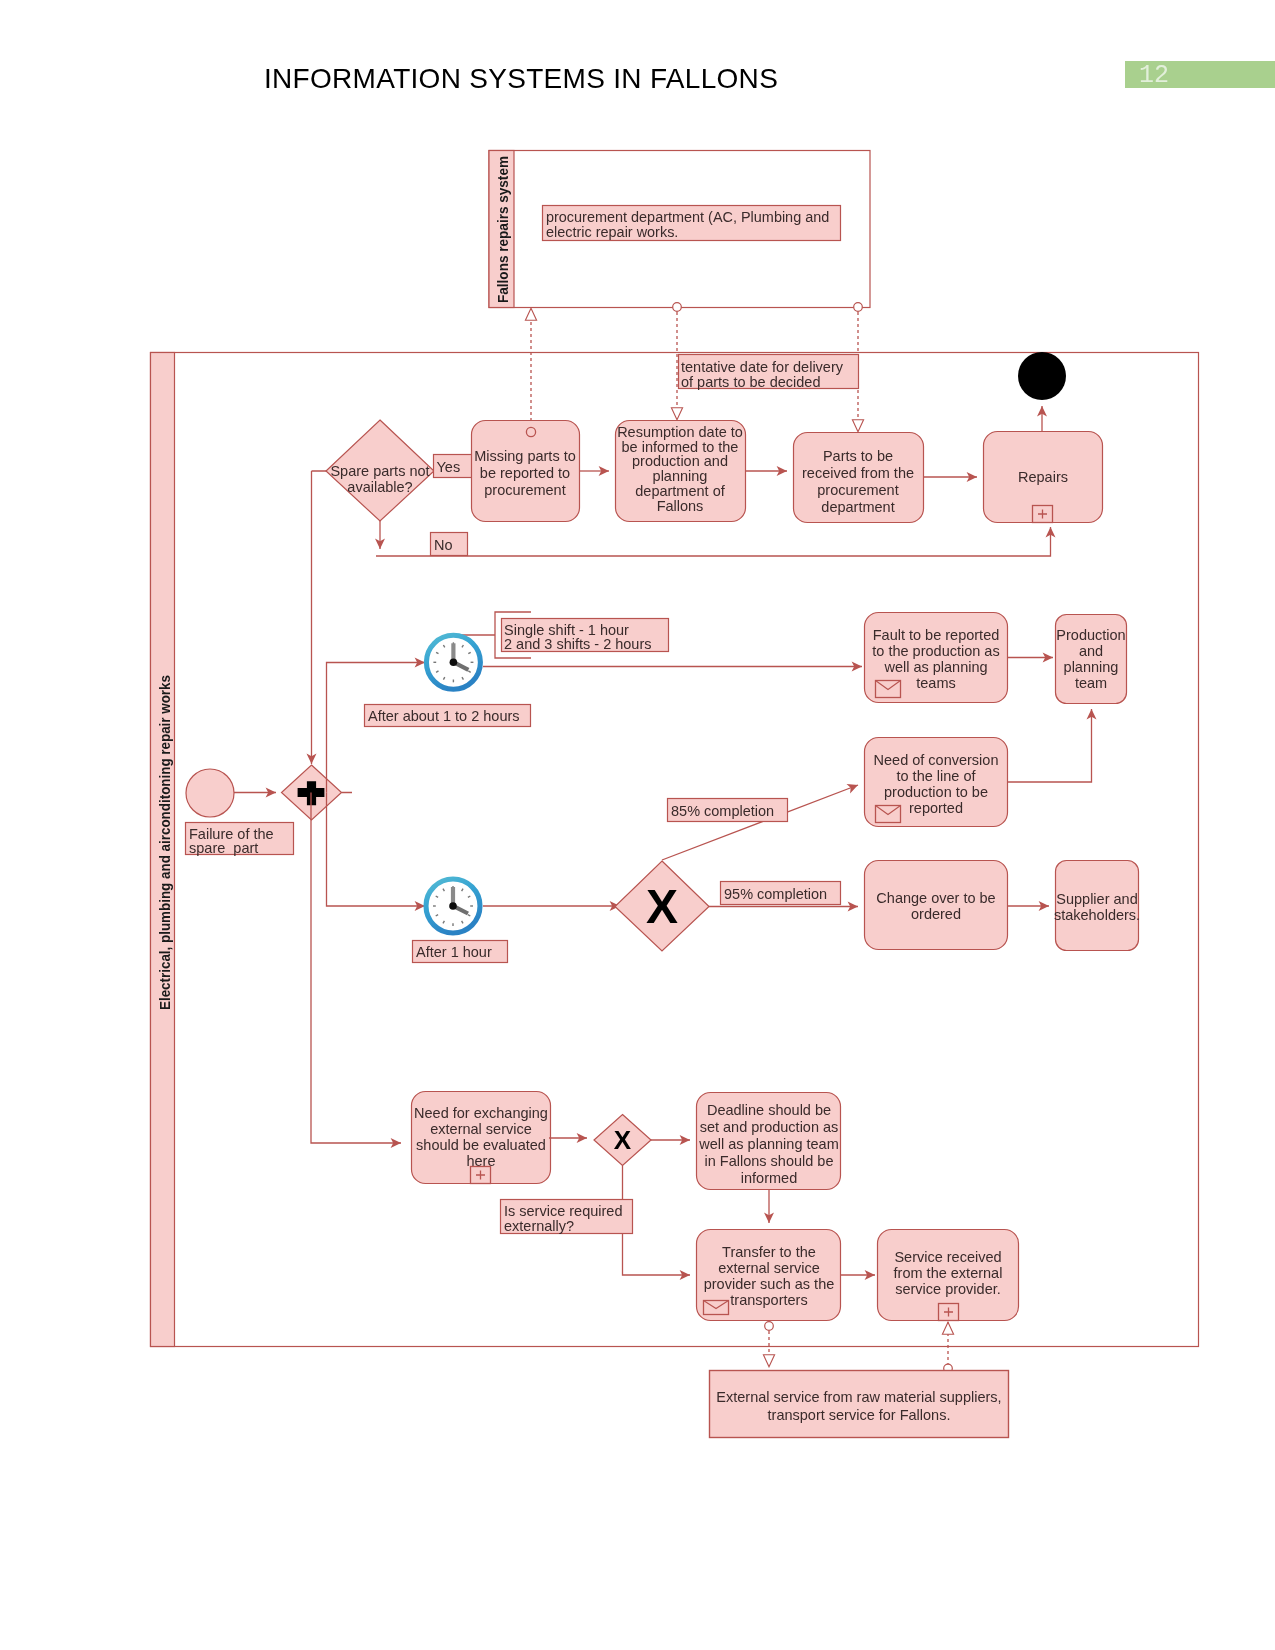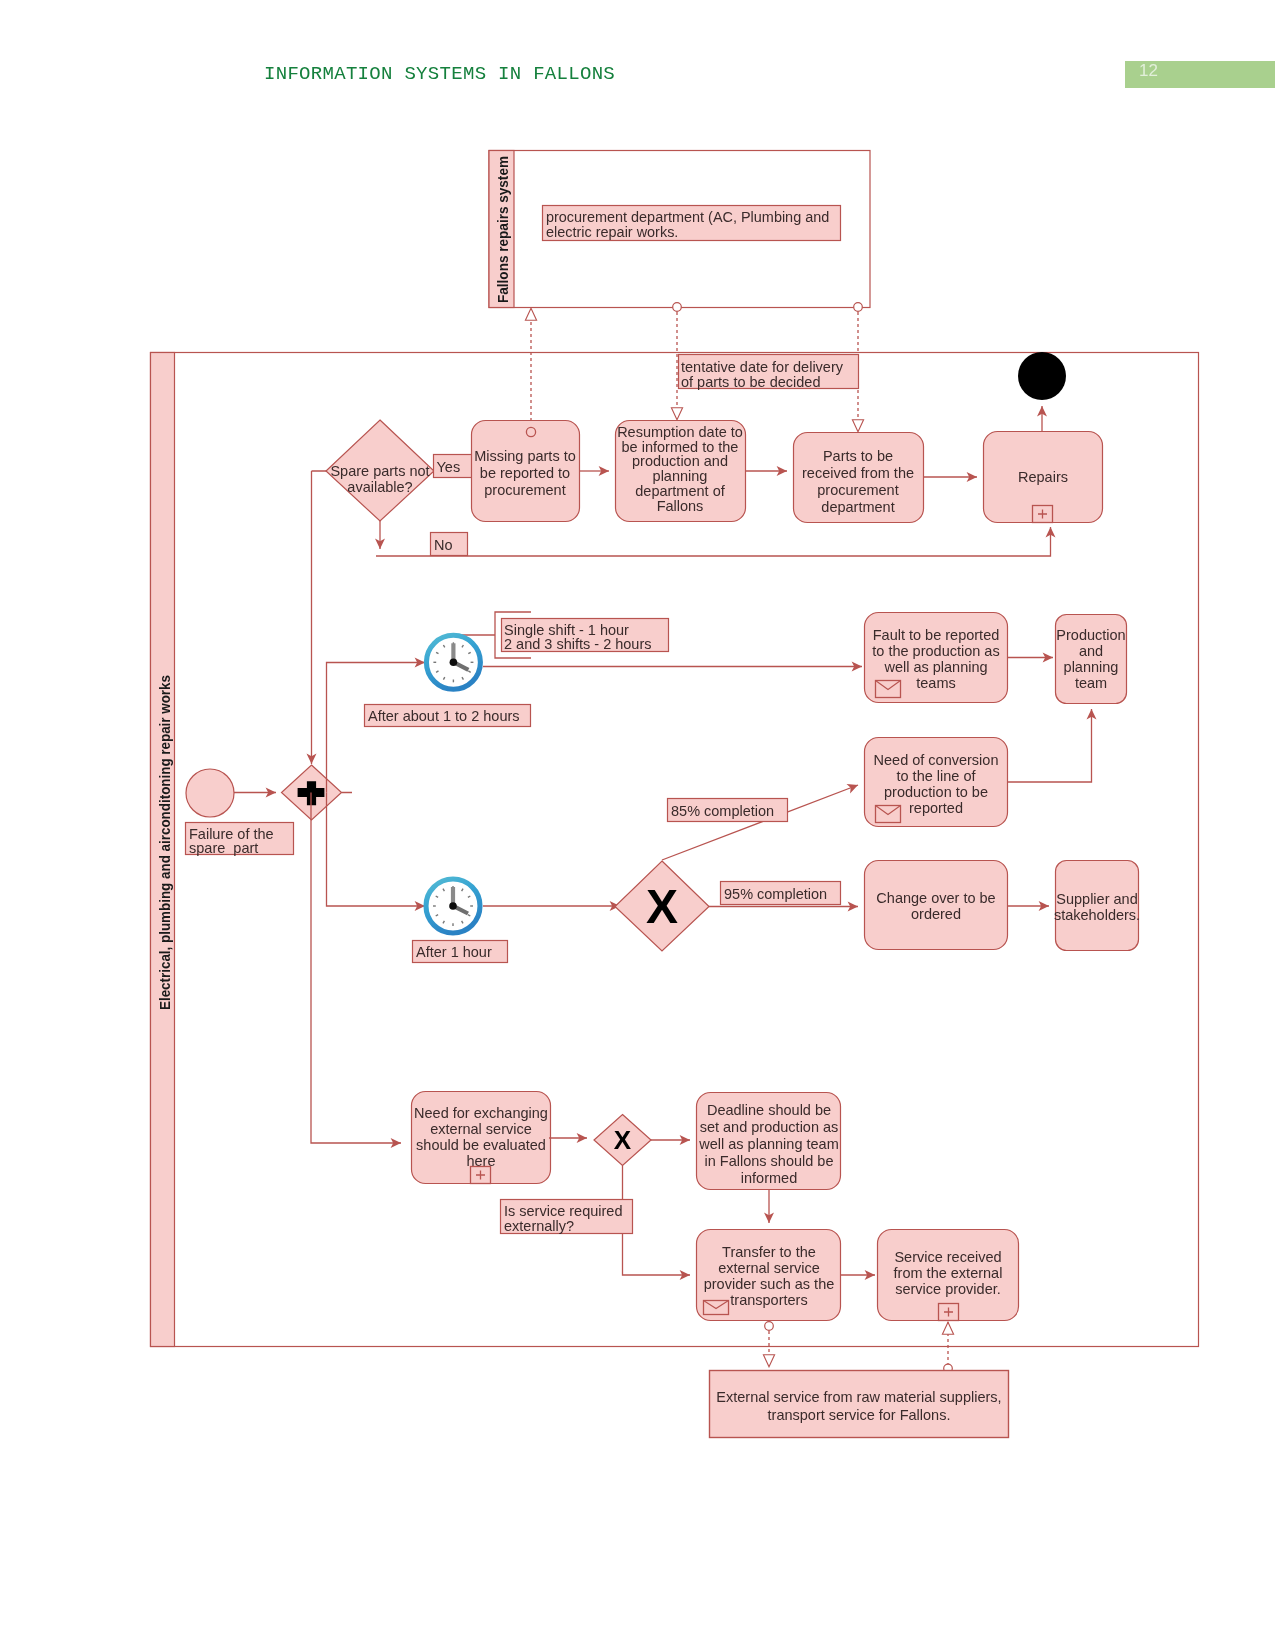--- a/index.html
+++ b/index.html
@@ -1,20 +1,20 @@
 <!DOCTYPE html>
 <html><head>
 <meta charset="utf-8">
 <style>
   html,body{margin:0;padding:0;}
   body{width:1275px;height:1650px;background:#fff;font-family:"Liberation Sans",sans-serif;overflow:hidden;}
   #page{position:relative;width:1275px;height:1650px;}
-  #doctitle{position:absolute;left:264px;top:63px;font-family:Liberation Mono, monospace;font-size:19px;color:#15803d;letter-spacing:0.3px;white-space:nowrap;}
+  #doctitle{position:absolute;left:264px;top:63px;font-family:Liberation Sans, sans-serif;font-size:28px;color:#000000;letter-spacing:0.3px;white-space:nowrap;}
   #pagenum-band{position:absolute;left:1125px;top:61px;width:150px;height:27px;background:#a9d08e;}
-  #pagenum{position:absolute;left:1139px;top:61px;font-family:Liberation Sans, sans-serif;font-size:17px;color:#e2efda;}
+  #pagenum{position:absolute;left:1139px;top:61px;font-family:Liberation Mono, monospace;font-size:25px;color:#e2efda;}
   svg{position:absolute;left:0;top:0;}
   text{font-family:"Liberation Sans",sans-serif;fill:#3a2b2b;}
   .t13{font-size:14.45px;}
   .t14{font-size:14.5px;}
   .anchM{text-anchor:middle;}
   .anchL{text-anchor:start;}
   .poollbl{font-size:14.6px;font-weight:bold;fill:#1a1a1a;text-anchor:middle;}
   .xglyph2{font-size:26px;font-weight:bold;fill:#000000;font-family:"Liberation Sans",sans-serif;}
   .xglyph{font-size:48px;font-weight:bold;fill:#000000;font-family:"Liberation Sans",sans-serif;}
   .fl{fill:none;stroke:#b85450;stroke-width:1.3;}

